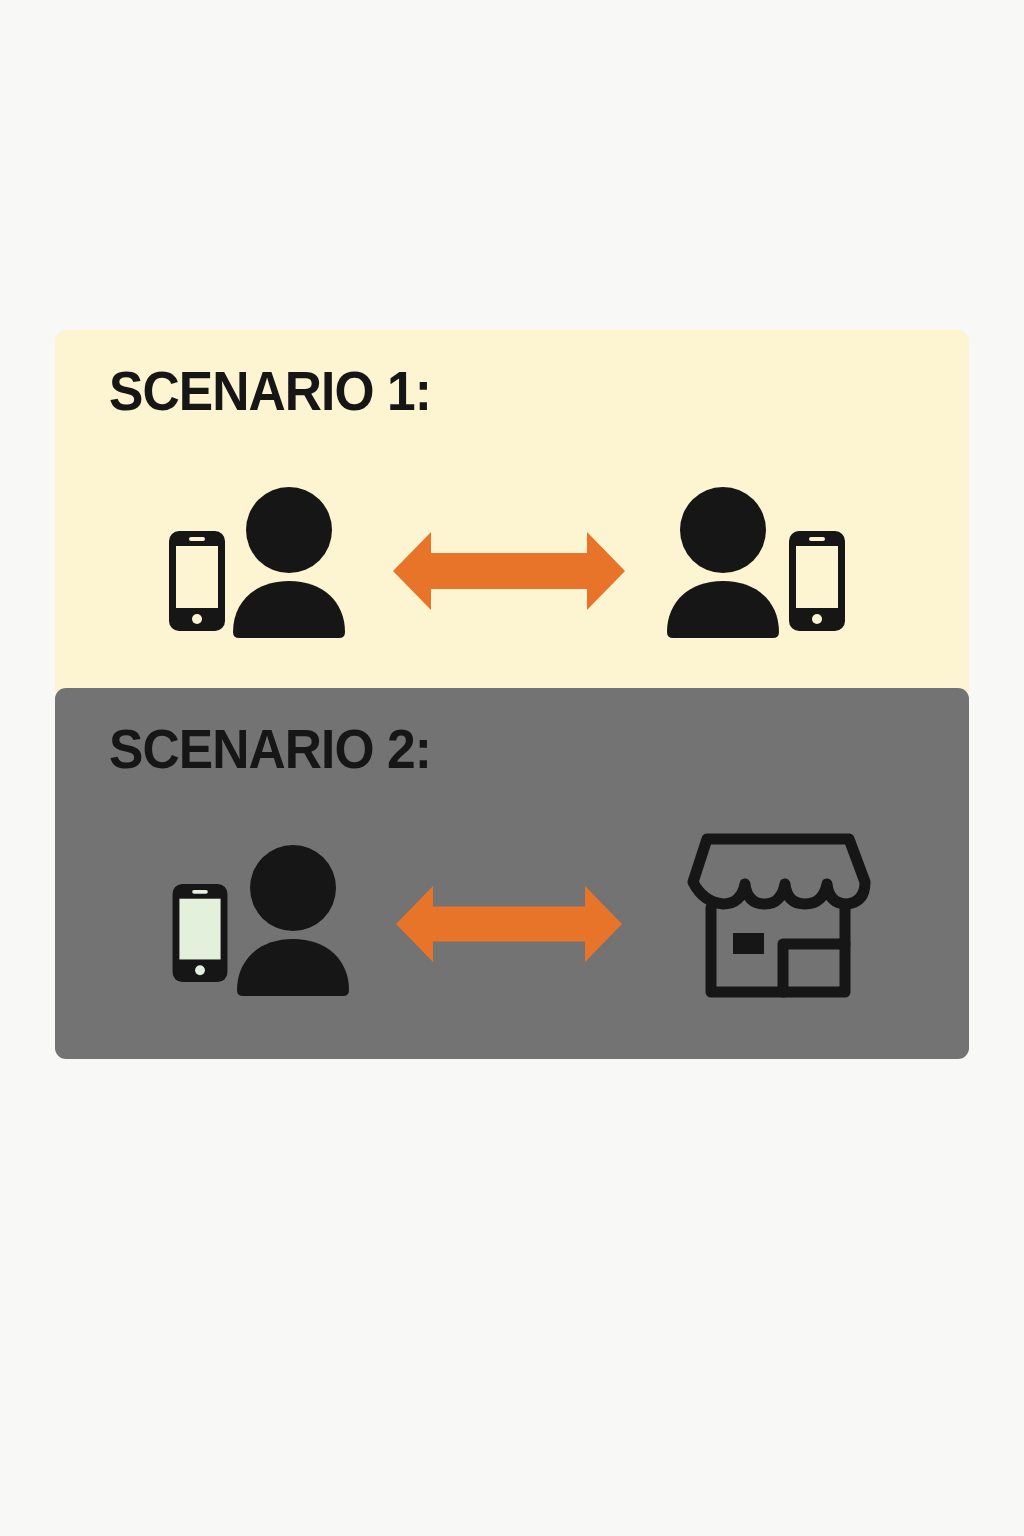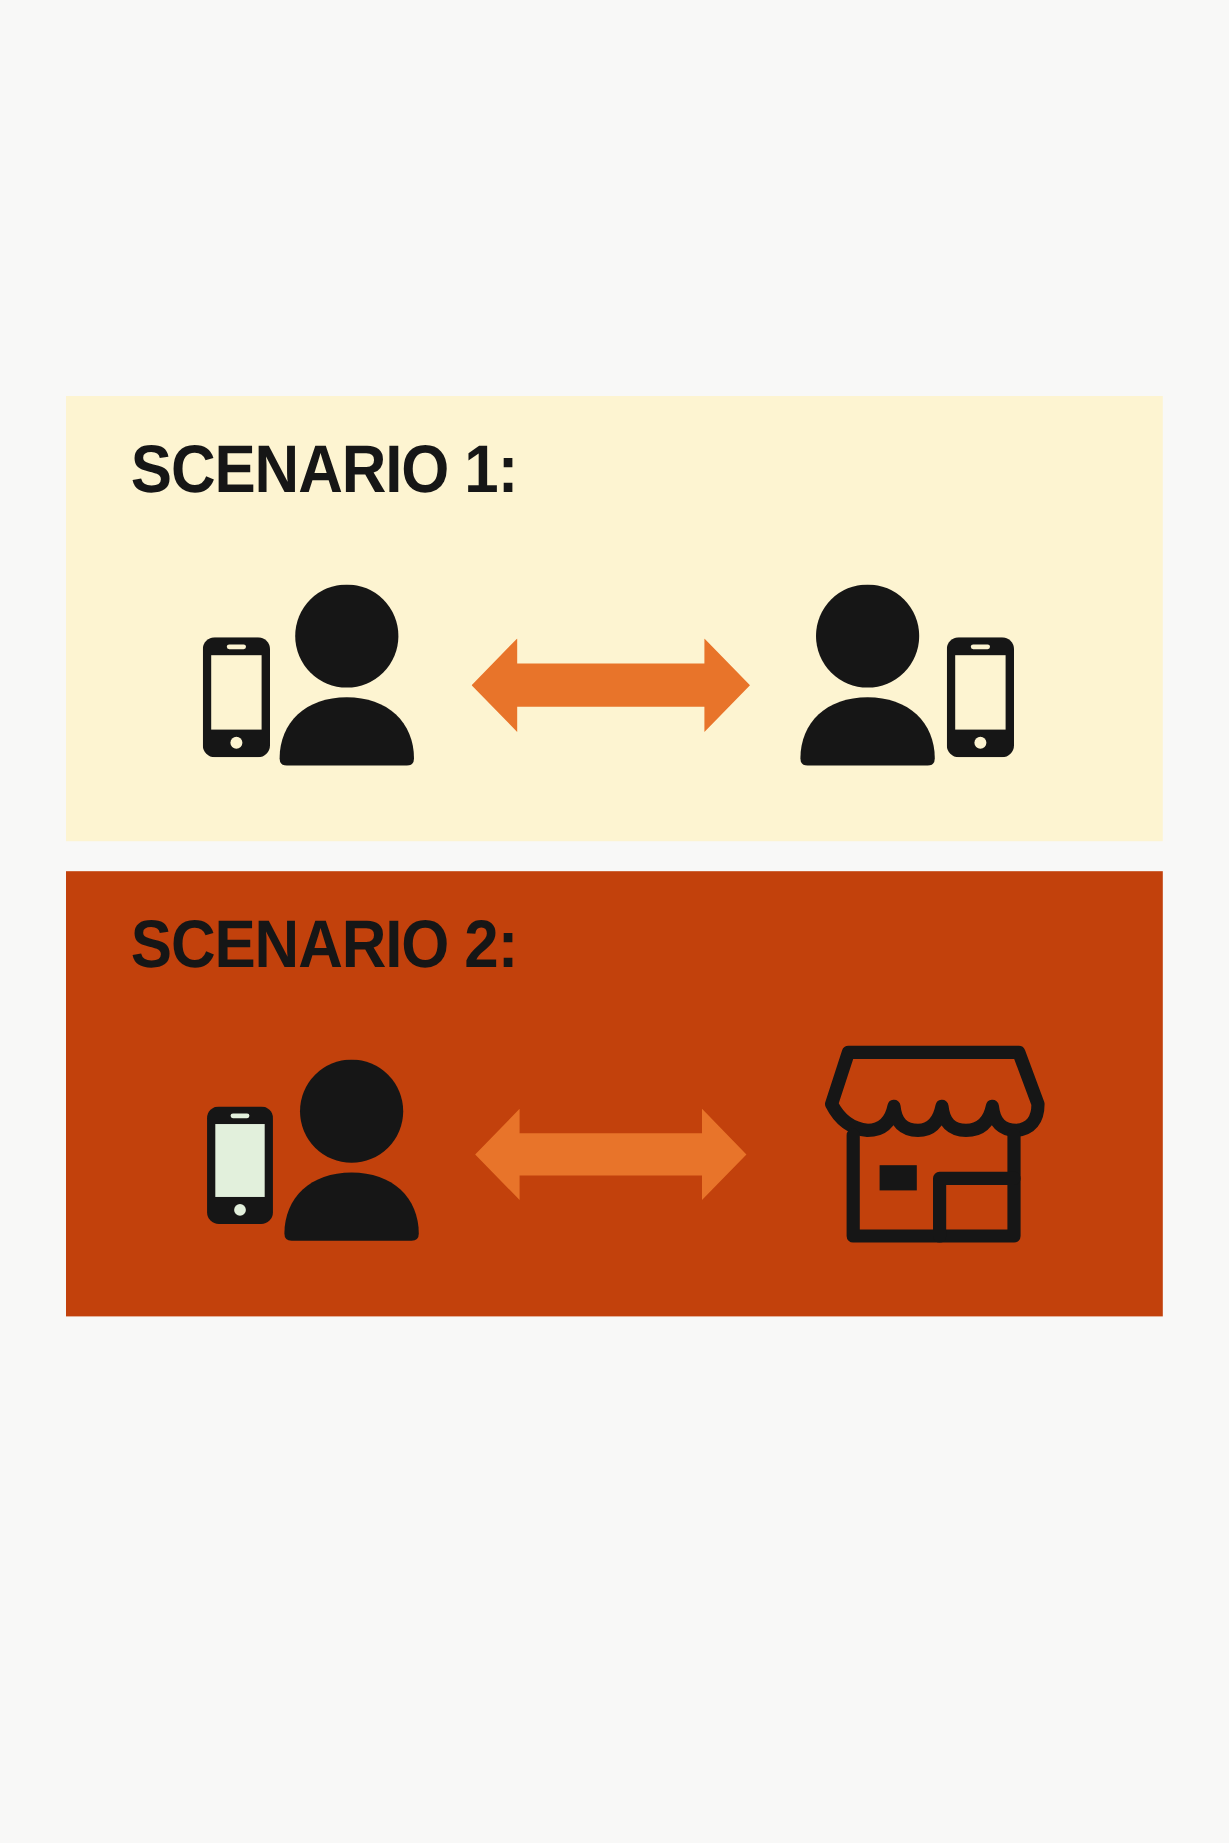--- a/index.html
+++ b/index.html
@@ -5,21 +5,21 @@
   html, body { margin: 0; padding: 0; }
   body {
     width: 1024px; height: 1536px;
     background: #f8f8f7;
     position: relative;
     overflow: hidden;
     font-family: "Liberation Sans", "DejaVu Sans", sans-serif;
   }
   .panel {
     position: absolute;
-    left: 55px; width: 914px; height: 371px;
+    left: 55px; width: 914px; height: 371px; border-radius: 11px;
   }
   .panel-title {
     position: absolute;
     left: 54px; top: 28px;
     margin: 0;
     font-family: "Liberation Sans", "DejaVu Sans", sans-serif;
     font-weight: 700;
     font-size: 56px;
     letter-spacing: -1px;
     color: #161616;
@@ -67,21 +67,21 @@
   <div class="icon" style="left:734px; top:201px;">
     <svg width="56" height="100" viewBox="0 0 56 100">
       <rect x="0" y="0" width="56" height="100" rx="10" fill="#161616"></rect>
       <rect x="7" y="15" width="42" height="62" fill="#fdf4d1"></rect>
       <rect x="20" y="6" width="16" height="4" rx="2" fill="#fdf4d1"></rect>
       <circle cx="28" cy="88" r="5" fill="#fdf4d1"></circle>
     </svg>
   </div>
 </section>
 
-<section class="panel" style="top:726px; background:#c2410c;">
+<section class="panel" style="top:688px; background:#737373;">
   <h2 class="panel-title">SCENARIO 2:</h2>
 
   <div class="icon" style="left:117px; top:196px;">
     <svg width="56" height="98" viewBox="0 0 56 100">
       <rect x="0" y="0" width="56" height="100" rx="10" fill="#161616"></rect>
       <rect x="7" y="15" width="42" height="62" fill="#e2f0dc"></rect>
       <rect x="20" y="6" width="16" height="4" rx="2" fill="#e2f0dc"></rect>
       <circle cx="28" cy="88" r="5" fill="#e2f0dc"></circle>
     </svg>
   </div>

